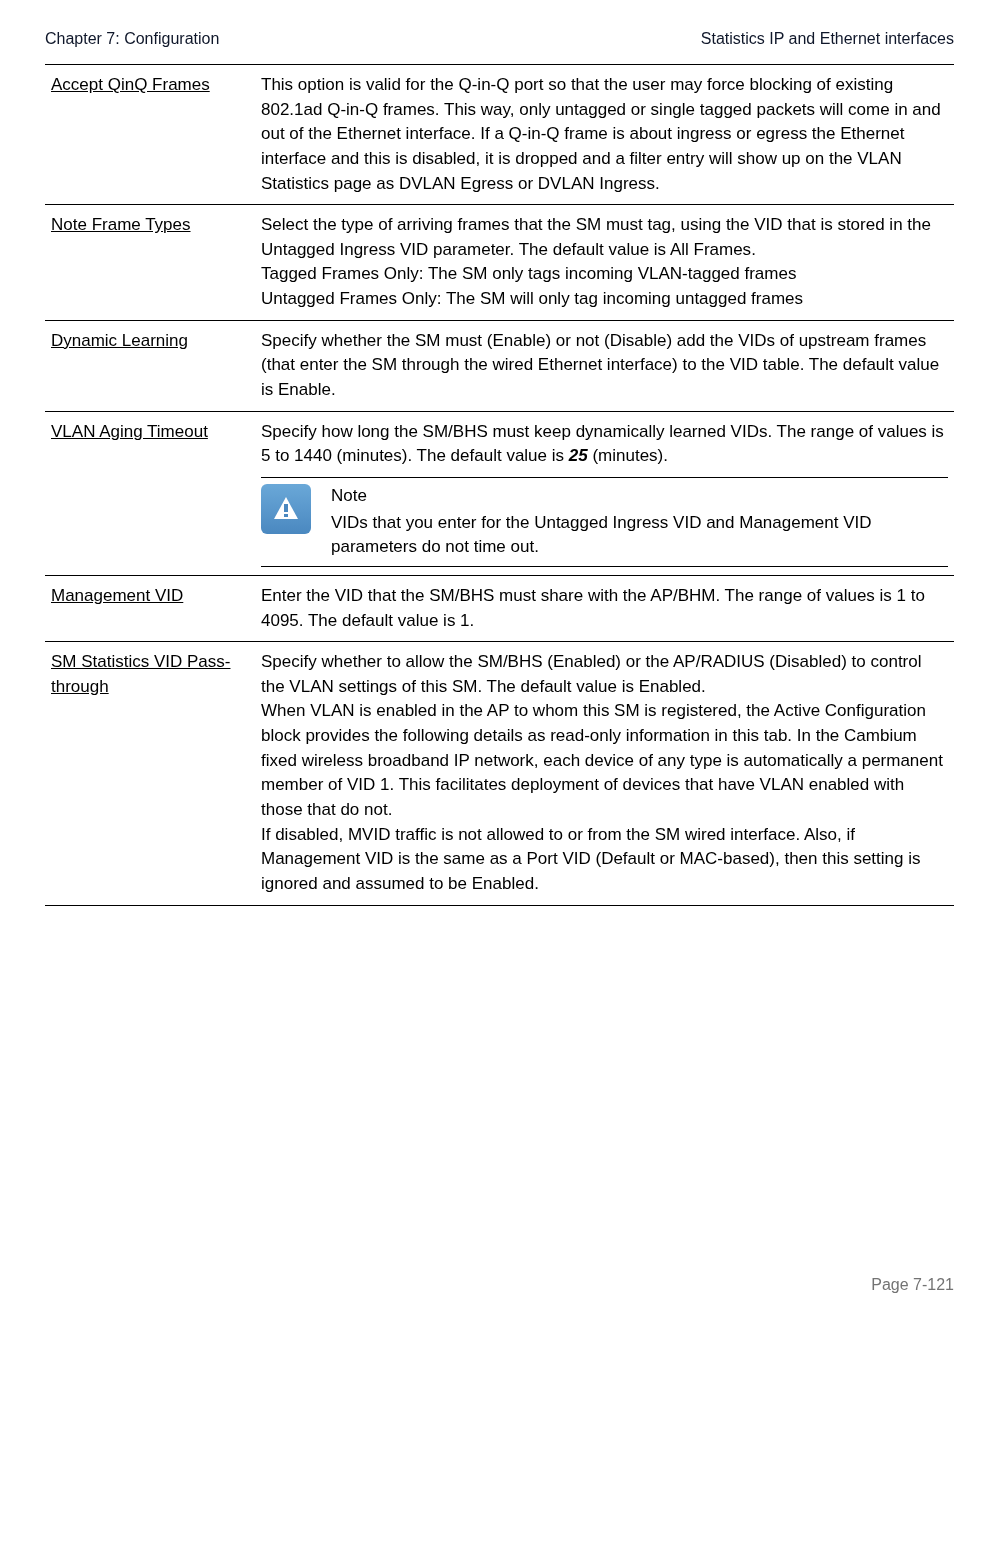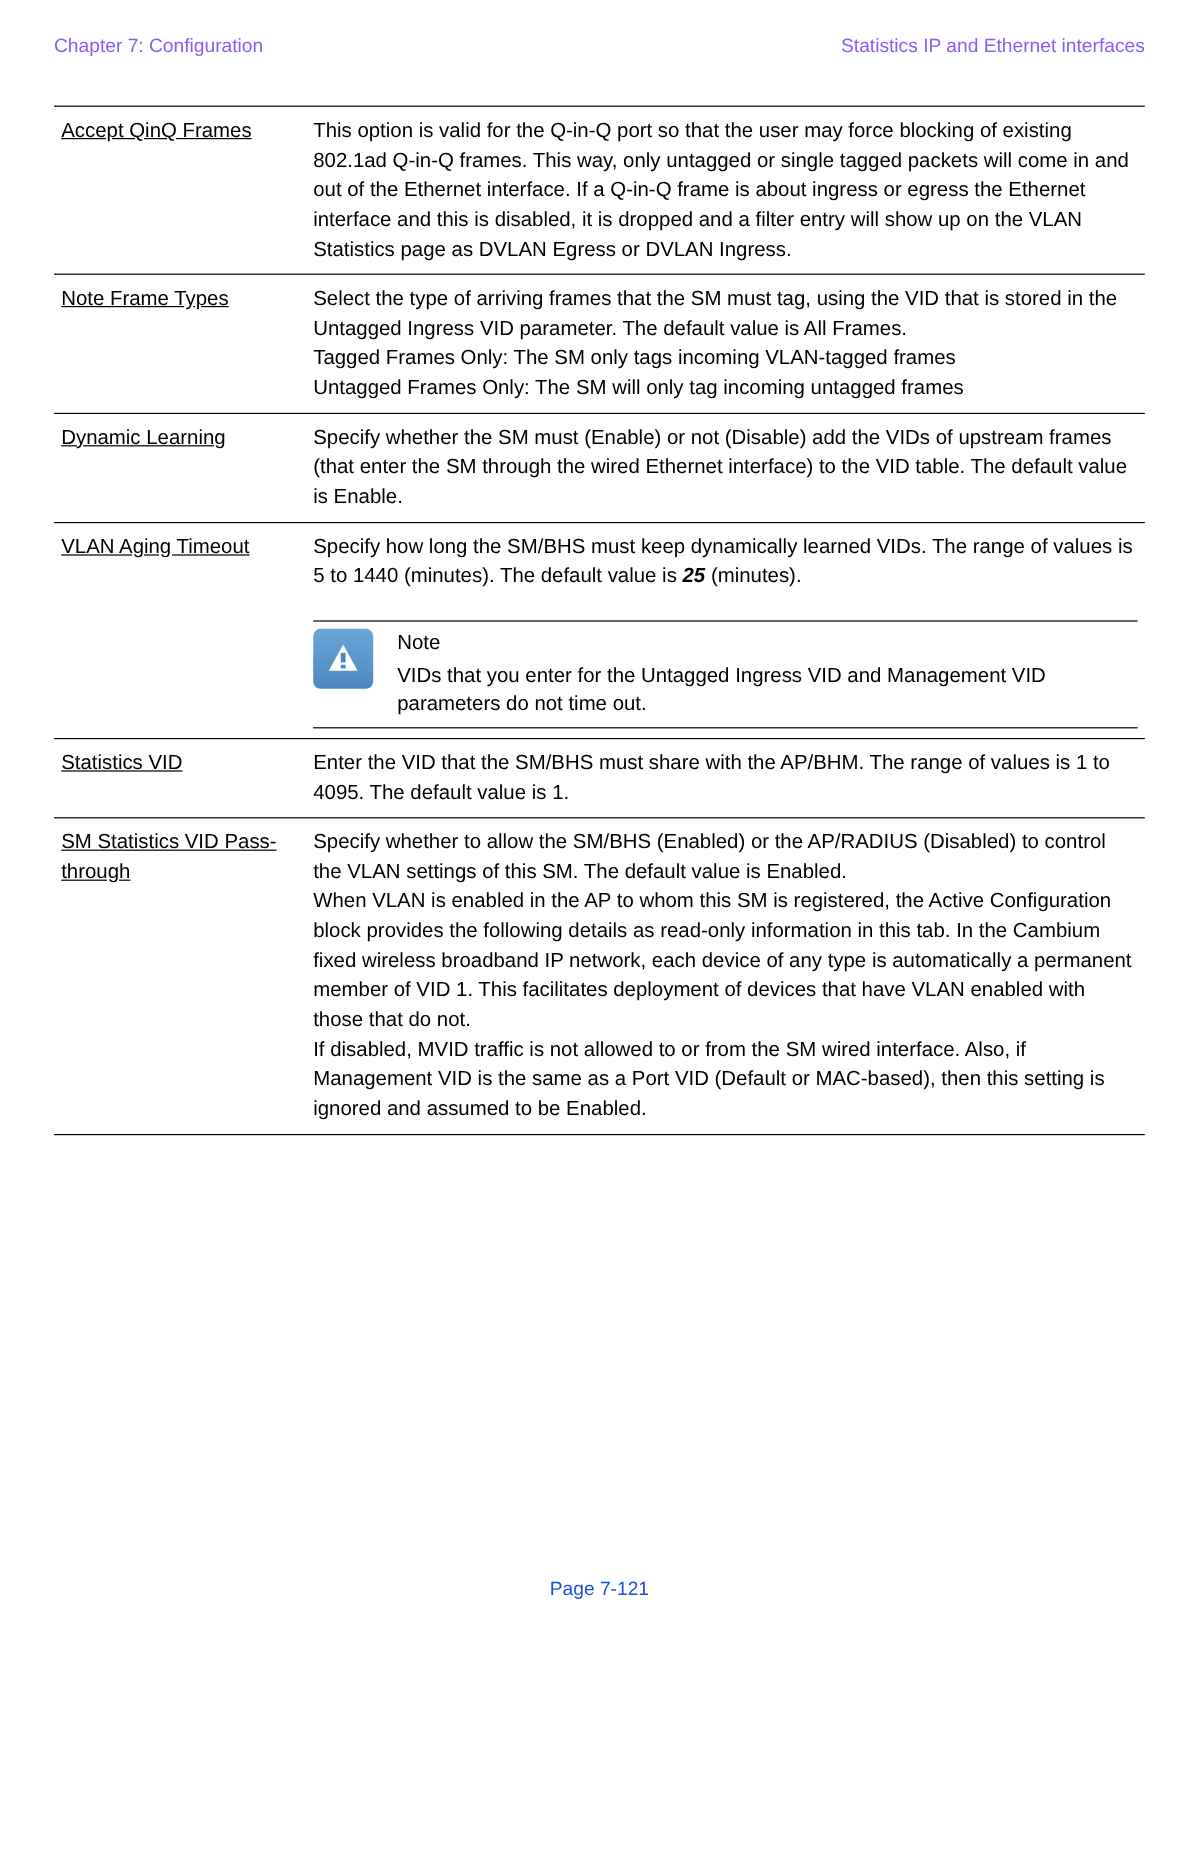--- a/index.html
+++ b/index.html
@@ -9,23 +9,23 @@
       font-family: Arial, Helvetica, sans-serif;
       background: #fff;
       width: 999px;
     }
     .page {
       padding: 30px 45px 30px 45px;
     }
     .header {
       display: flex;
       justify-content: space-between;
-      color: #8b5cf6;
+      color: #0f172a;
       font-size: 16px;
-      margin-bottom: 40px;
+      margin-bottom: 16px;
       gap: 26px;
     }
     table {
       width: 100%;
       border-collapse: collapse;
       margin-top: 10px;
     }
     table td {
       border-top: 1px solid #000;
       vertical-align: top;
@@ -37,21 +37,21 @@
       border-bottom: 1px solid #000;
     }
     td.attr {
       width: 210px;
       text-decoration: underline;
     }
     .note-box {
       display: flex;
       border-top: 1px solid #000;
       border-bottom: 1px solid #000;
-      margin-top: 24px;
+      margin-top: 8px;
       padding: 6px 0;
     }
     .note-icon {
       width: 50px;
       height: 50px;
       background: linear-gradient(#6aa8d8, #4a88c0);
       border-radius: 6px;
       position: relative;
       margin-right: 20px;
       flex-shrink: 0;
@@ -63,22 +63,22 @@
     }
     .note-content {
       font-size: 17px;
       line-height: 1.45;
     }
     .note-title {
       font-weight: normal;
       margin-bottom: 2px;
     }
     .footer {
-      text-align: center;
-      color: #1d4ed8;
+      text-align: right;
+      color: #737373;
       font-size: 16px;
       margin-top: 370px;
     }
     .bold { font-weight: normal; }
     .italic { font-style: italic; font-weight: bold; }
   </style>
 </head>
 <body>
 
 <div class="page">
@@ -120,21 +120,21 @@
                 </svg>
               </div>
               <div class="note-content">
                 <div class="note-title">Note</div>
                 <div>VIDs that you enter for the Untagged Ingress VID and Management VID parameters do not time out.</div>
               </div>
             </div>
           </td>
         </tr>
         <tr>
-          <td class="attr">Statistics VID</td>
+          <td class="attr">Management VID</td>
           <td>
             <div>Enter the VID that the SM/BHS must share with the AP/BHM. The range of values is 1 to 4095. The default value is <span class="bold">1</span>.</div>
           </td>
         </tr>
         <tr>
           <td class="attr">SM Statistics VID Pass-through</td>
           <td>
             <div>Specify whether to allow the SM/BHS (<span class="bold">Enabled</span>) or the AP/RADIUS (<span class="bold">Disabled</span>) to control the VLAN settings of this SM. The default value is <span class="bold">Enabled</span>.<br>When VLAN is enabled in the AP to whom this SM is registered, the Active Configuration block provides the following details as read-only information in this tab. In the Cambium fixed wireless broadband IP network, each device of any type is automatically a permanent member of VID 1. This facilitates deployment of devices that have VLAN enabled with those that do not.<br>If disabled, MVID traffic is not allowed to or from the SM wired interface. Also, if Management VID is the same as a Port VID (Default or MAC-based), then this setting is ignored and assumed to be Enabled.</div>
           </td>
         </tr>

